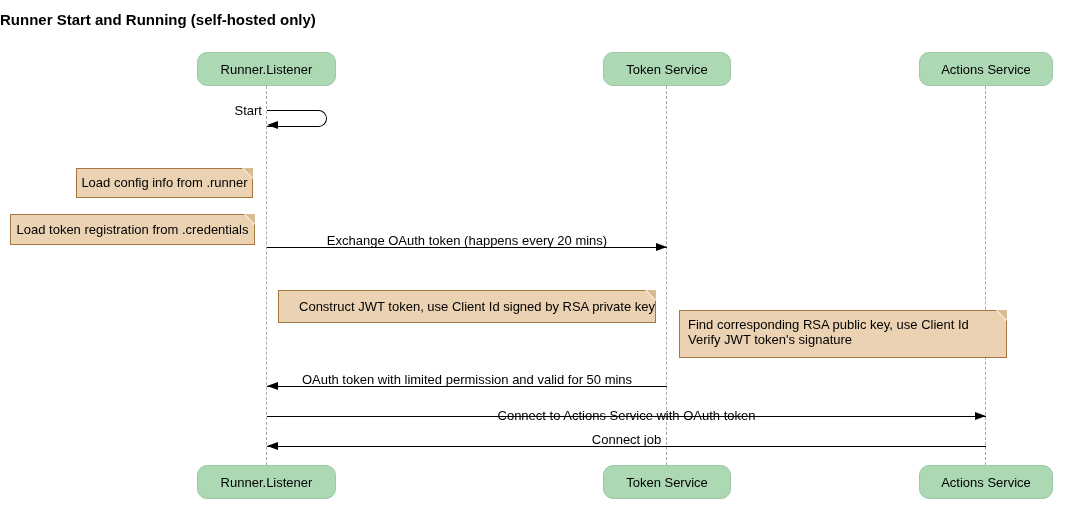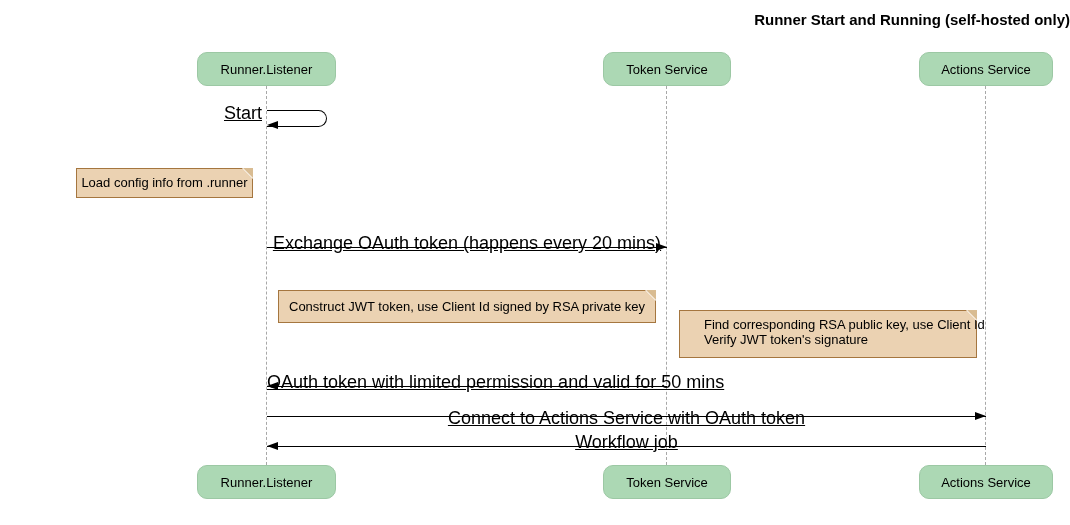--- a/index.html
+++ b/index.html
@@ -10,33 +10,33 @@
     --note-fold:#D9BC92;
     --lifeline:#A8A8A8;
     --arrow:#000000;
   }
   html,body{margin:0;padding:0;background:#fff;}
   .diagram{
     position:relative;width:1070px;height:525px;background:#fff;
     font-family:"Liberation Sans","DejaVu Sans",sans-serif;color:#000;overflow:hidden;
   }
   .title{
-    position:absolute;left:0;top:11px;width:1070px;text-align:right;
+    position:absolute;left:0;top:11px;width:1070px;text-align:left;
     font-size:15px;font-weight:bold;
   }
   .participant{
     position:absolute;height:34px;line-height:34px;text-align:center;
     background:var(--participant-fill);border:1px solid var(--participant-border);
     border-radius:10px;font-size:13px;box-sizing:border-box;
   }
   .lifeline{
     position:absolute;width:0;border-left:1px dashed var(--lifeline);
   }
   .msg-label{
-    position:absolute;font-size:18px;text-align:center;white-space:nowrap;text-decoration:underline;
+    position:absolute;font-size:13px;text-align:center;white-space:nowrap;
   }
   .msg-line{
     position:absolute;height:0;border-top:1.5px solid var(--arrow);
   }
   .head-right{
     position:absolute;width:0;height:0;
     border-top:4.5px solid transparent;border-bottom:4.5px solid transparent;
     border-left:11px solid var(--arrow);
   }
   .head-left{
@@ -80,48 +80,49 @@
   <div class="participant" style="left:919px;top:52px;width:134px;">Actions Service</div>
 
   <div>
     <div class="msg-label" style="left:100px;top:103px;width:162px;text-align:right;">Start</div>
     <div class="self-loop" style="left:267px;top:110px;width:60px;height:17px;"></div>
     <div class="head-left" style="left:267px;top:121px;"></div>
   </div>
 
   <div class="note center" style="left:76px;top:141px;width:177px;height:30px;line-height:28px;">Load config info from .runner</div>
 
+  <div class="note center" style="left:10px;top:187px;width:245px;height:31px;line-height:29px;">Load token registration from .credentials</div>
 
   <div>
     <div class="msg-label" style="left:267px;top:233px;width:400px;">Exchange OAuth token (happens every 20 mins)</div>
     <div class="msg-line" style="left:267px;top:247px;width:400px;"></div>
     <div class="head-right" style="left:656px;top:243px;"></div>
   </div>
 
-  <div class="note center" style="left:278px;top:263px;width:378px;height:33px;line-height:31px;">Construct JWT token, use Client Id signed by RSA private key</div>
+  <div class="note center" style="left:278px;top:263px;width:378px;height:33px;line-height:31px;text-align:right;">Construct JWT token, use Client Id signed by RSA private key</div>
 
-  <div class="note" style="left:679px;top:310px;width:298px;height:48px;padding:6px 24px;">
+  <div class="note" style="left:679px;top:310px;width:328px;height:48px;padding:6px 8px;">
     <div class="note-line">Find corresponding RSA public key, use Client Id</div>
     <div class="note-line">Verify JWT token's signature</div>
   </div>
 
   <div>
     <div class="msg-label" style="left:267px;top:372px;width:400px;">OAuth token with limited permission and valid for 50 mins</div>
     <div class="msg-line" style="left:267px;top:386px;width:400px;"></div>
     <div class="head-left" style="left:267px;top:382px;"></div>
   </div>
 
   <div>
     <div class="msg-label" style="left:267px;top:408px;width:719px;">Connect to Actions Service with OAuth token</div>
     <div class="msg-line" style="left:267px;top:416px;width:719px;"></div>
     <div class="head-right" style="left:975px;top:412px;"></div>
   </div>
 
   <div>
-    <div class="msg-label" style="left:267px;top:432px;width:719px;">Workflow job</div>
+    <div class="msg-label" style="left:267px;top:432px;width:719px;">Connect job</div>
     <div class="msg-line" style="left:267px;top:446px;width:719px;"></div>
     <div class="head-left" style="left:267px;top:442px;"></div>
   </div>
 
   <div class="participant" style="left:197px;top:465px;width:139px;">Runner.Listener</div>
   <div class="participant" style="left:603px;top:465px;width:128px;">Token Service</div>
   <div class="participant" style="left:919px;top:465px;width:134px;">Actions Service</div>
 
 </div>
 

